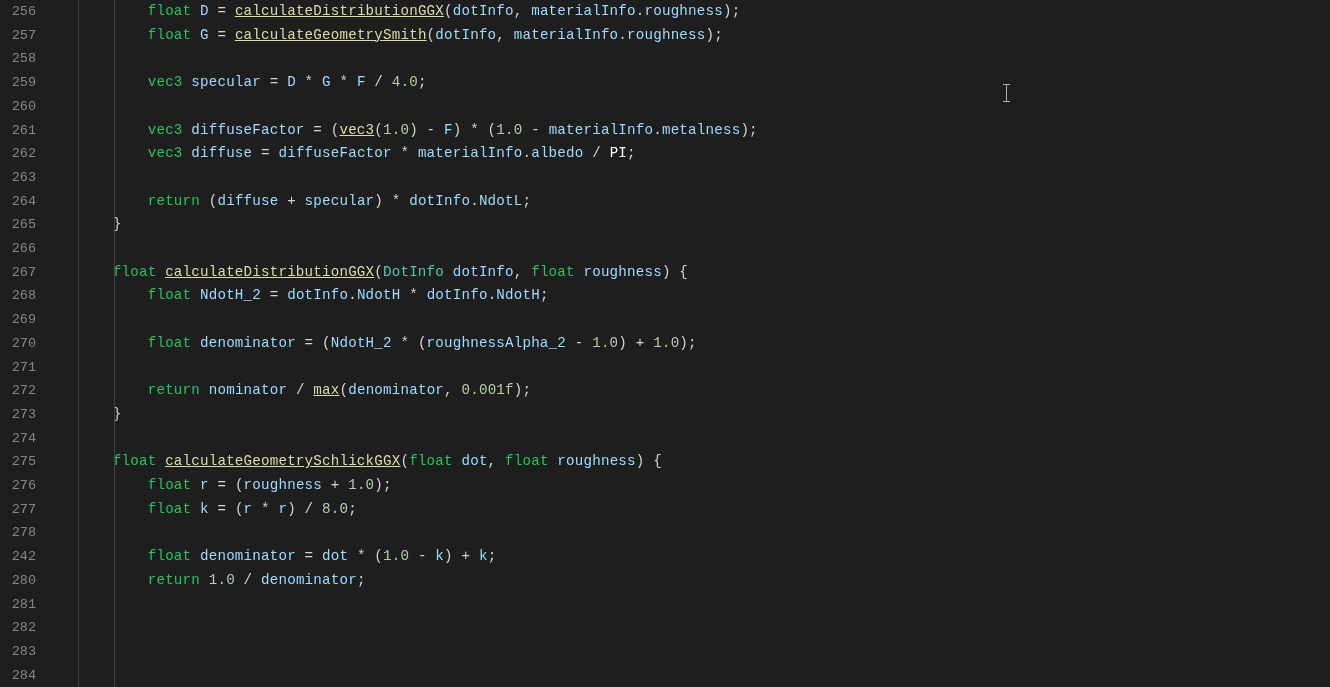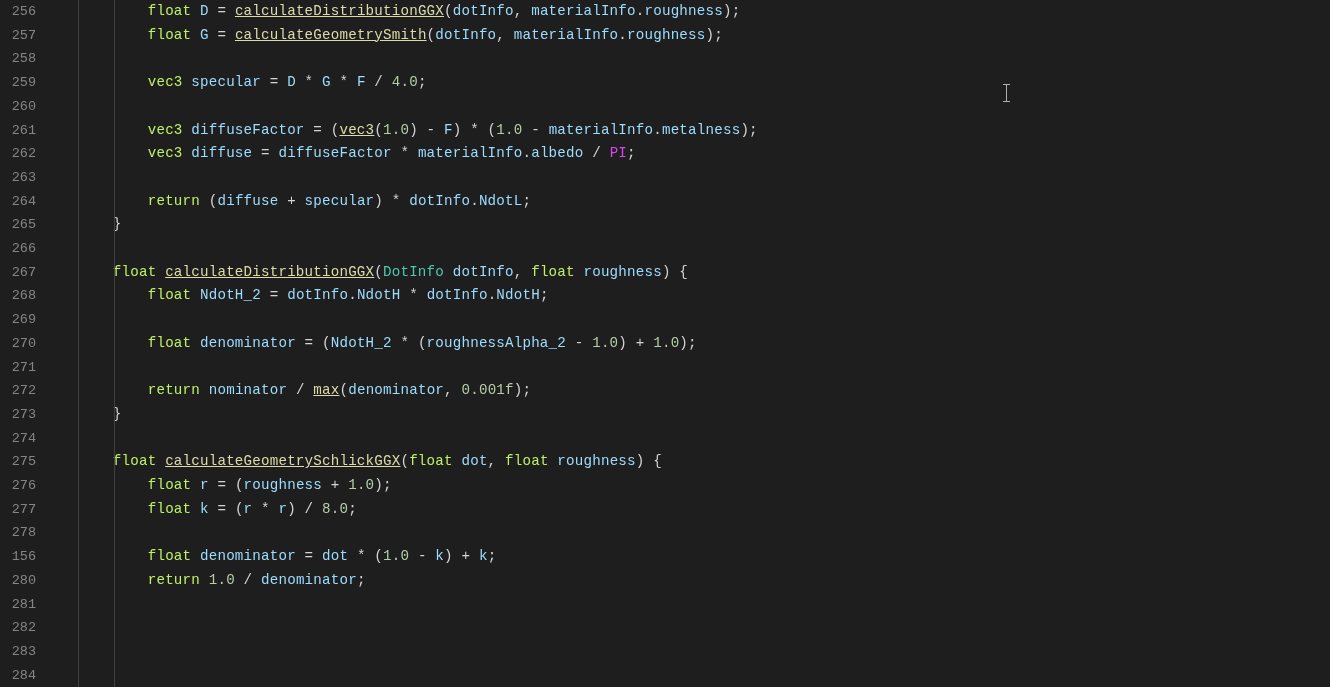--- a/index.html
+++ b/index.html
@@ -46,27 +46,27 @@
   }
   .indent-guide {
     position: absolute;
     top: 0;
     bottom: 0;
     width: 1px;
     background: #404040;
   }
   .g1 { left: 24px; }
   .g2 { left: 60px; }
-  .k  { color: #bef264; font-family: Liberation Mono, monospace; } 
+  .k  { color: #22c55e; font-family: Liberation Mono, monospace; } 
   .ty { color: #4ec9b0; } 
   .fn { color: #dcdcaa; text-decoration: underline; } 
   .id { color: #9cdcfe; } 
   .nm { color: #b5cea8; } 
   .op { color: #d4d4d4; } 
-  .cn { color: #d946ef; margin-top: 32px; } 
+  .cn { color: #ffffff; margin-top: 32px; } 
   .txt-caret {
     position: absolute;
     top: 84px;
     left: 1006px;
     width: 1px;
     height: 18px;
     background: #aeafad;
   }
   .txt-caret::before, .txt-caret::after {
     content: '';
@@ -100,21 +100,21 @@
       <div class="line-num">269</div>
       <div class="line-num">270</div>
       <div class="line-num">271</div>
       <div class="line-num">272</div>
       <div class="line-num">273</div>
       <div class="line-num">274</div>
       <div class="line-num">275</div>
       <div class="line-num">276</div>
       <div class="line-num">277</div>
       <div class="line-num">278</div>
-      <div class="line-num">156</div>
+      <div class="line-num">242</div>
       <div class="line-num">280</div>
       <div class="line-num">281</div>
       <div class="line-num">282</div>
       <div class="line-num">283</div>
       <div class="line-num">284</div>
     </div>
   <div class="code-area">
     <div class="indent-guide g1"></div>
     <div class="indent-guide g2"></div>
   <div class="code-line"><span class="op">        </span><span class="k">float</span><span class="op"> </span><span class="id">D</span><span class="op"> = </span><span class="fn">calculateDistributionGGX</span><span class="op">(</span><span class="id">dotInfo</span><span class="op">, </span><span class="id">materialInfo</span><span class="op">.</span><span class="id">roughness</span><span class="op">);</span></div>

